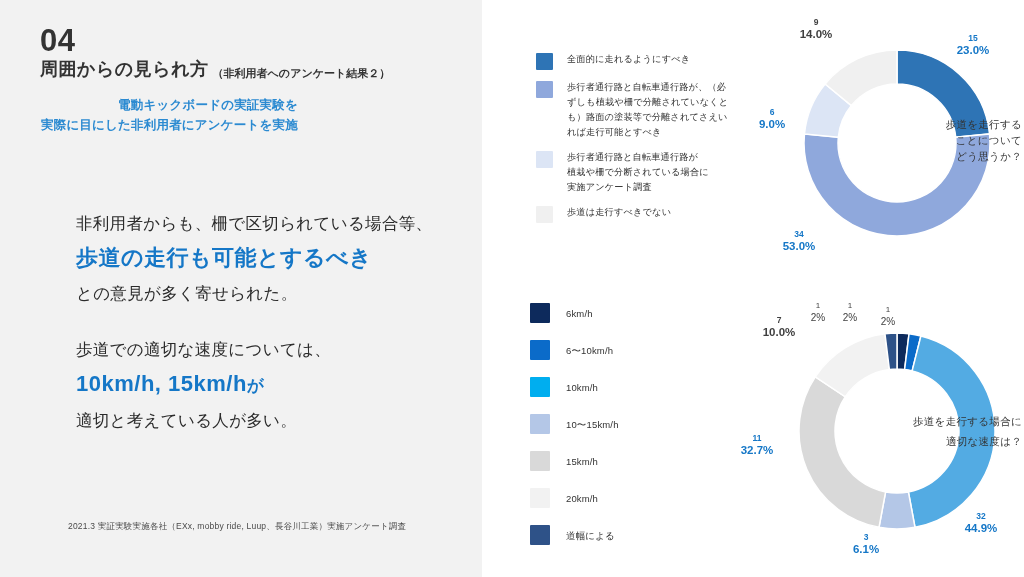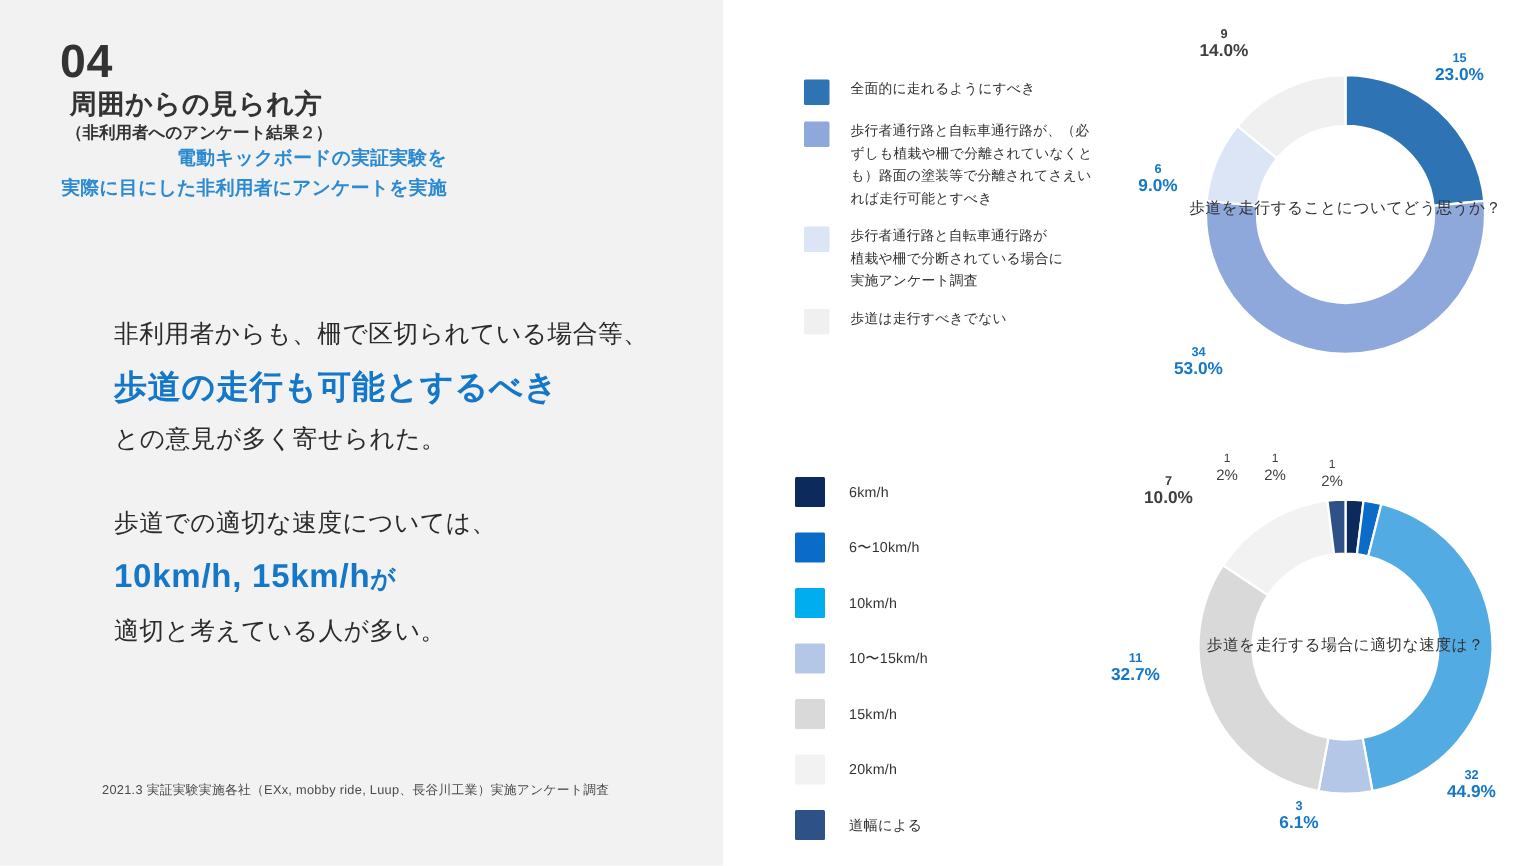--- a/index.html
+++ b/index.html
@@ -20,21 +20,21 @@
     flex:0 0 482px;
     box-sizing:border-box;
   }
   .sec-num {
     position:absolute; left:40px; top:25px;
     font-size:31px; font-weight:700; color:#333333;
     letter-spacing:0.5px; line-height:1;
   }
   .title-row {
     position:absolute; left:40px; top:57px;
-    display:flex; align-items:center;flex-direction:column;
+    display:flex; align-items:flex-end;
   }
   .title-main { font-size:18px; font-weight:700; color:#333333; letter-spacing:0.5px; }
   .title-sub { font-size:11px; font-weight:700; color:#333333; margin-left:4px; }
 
   .lead { position:absolute; left:41px; top:95px;text-align:right; }
   .lead-line {
     font-size:12.5px; font-weight:700; color:#2b8ad1;
     line-height:20px; letter-spacing:0.2px;
   }
 
@@ -58,44 +58,43 @@
   
   .right {
     flex:1 1 auto; height:577px; background:#ffffff; position:relative;
   }
   .chart-block { position:absolute; }
   #chart1-block { left:0; top:0; width:542px; height:290px; }
   #chart2-block { left:0; top:290px; width:542px; height:287px; }
 
   .legend { position:absolute; }
   #legend1 { left:54px; top:52px; width:215px; }
-  #legend2 { left:48px; top:28px; width:180px; }
+  #legend2 { left:48px; top:13px; width:180px; }
 
   .legend-item { display:flex; align-items:flex-start; margin-bottom:10px; }
   #legend2 .legend-item { margin-bottom:17px; align-items:center; }
   .swatch {
     width:17px; height:17px; flex:0 0 17px; margin-right:14px; margin-top:1px;
     border-radius:1px;
   }
   #legend2 .swatch { width:20px; height:20px; flex:0 0 20px; margin-right:16px; margin-top:0; }
   .legend-label {
     font-size:9.2px; color:#333333; line-height:15px; letter-spacing:0.15px;
   }
   #legend2 .legend-label { font-size:9.5px; line-height:13px; }
 
   .donut-wrap { position:absolute; }
   #donut1 { left:290px; top:10px; width:250px; height:260px; }
   #donut2 { left:290px; top:8px; width:250px; height:265px; }
   .donut-wrap svg { display:block; overflow:visible; }
 
   .donut-center {
     position:absolute; left:0; top:0; width:100%; height:100%;
-    display:flex; flex-direction:row; align-items:center; justify-content:center;
+    display:flex; flex-direction:column; align-items:flex-end; justify-content:center;
     pointer-events:none;
-    font-family:Liberation Serif, serif;
   }
   .center-line {
     font-size:10.5px; color:#333333; line-height:16px; letter-spacing:0.3px;
     font-weight:400; text-align:center;
   }
   #donut2 .center-line { line-height:20px; }
 
   .dlabel { position:absolute; text-align:center; line-height:12px; }
   .dlabel .n { display:block; font-size:8.5px; font-weight:700; }
   .dlabel .p { display:block; font-size:11.5px; font-weight:700; }

